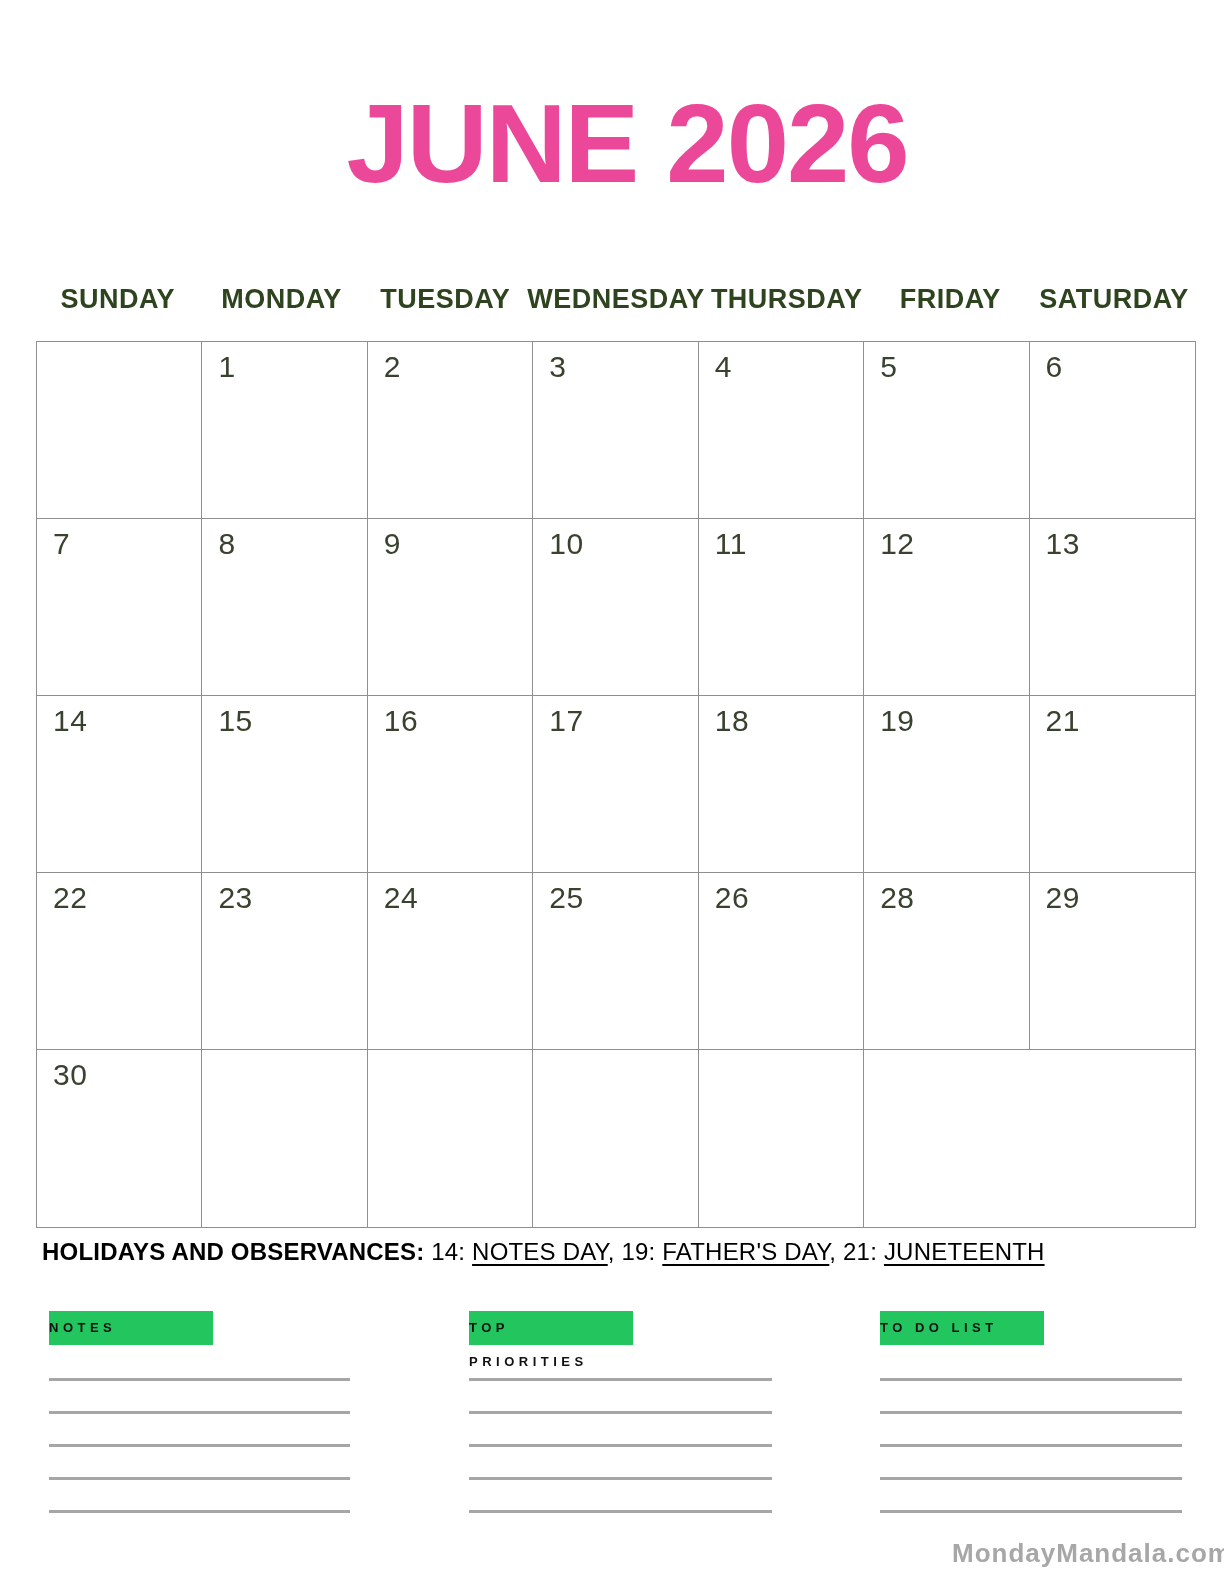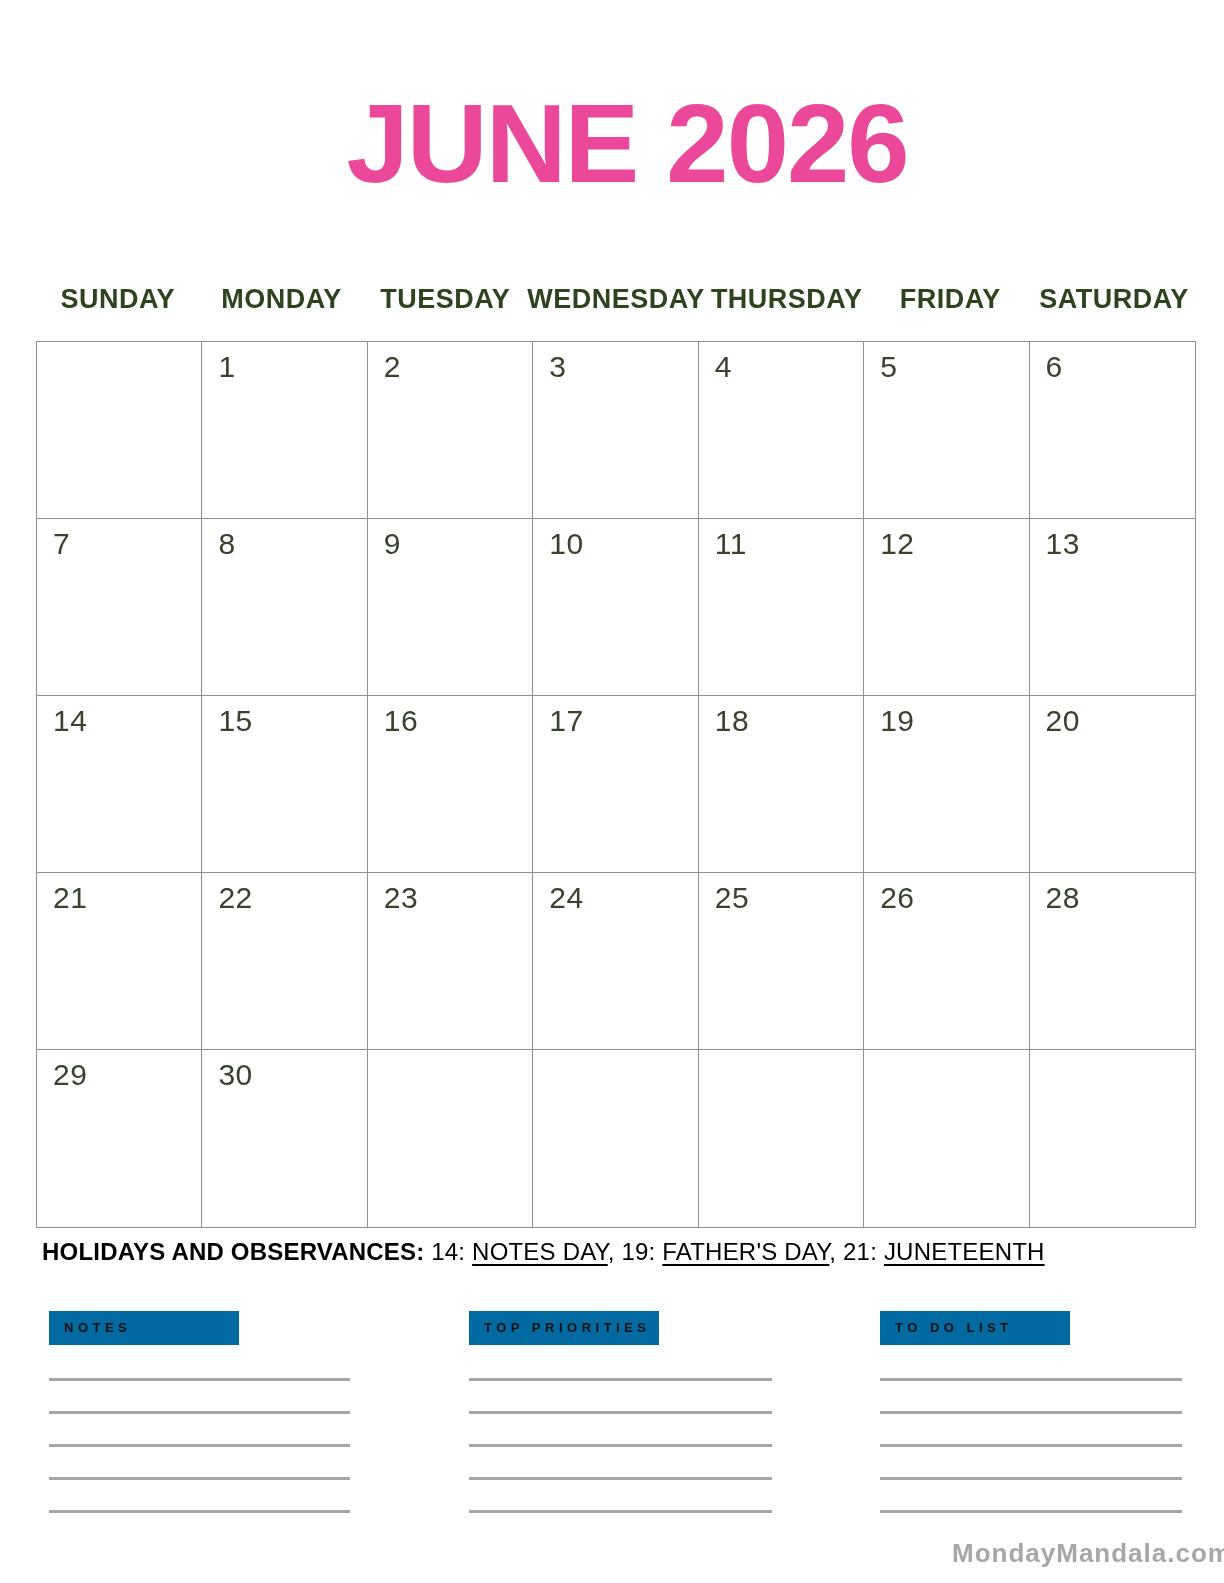--- a/index.html
+++ b/index.html
@@ -54,27 +54,27 @@
     letter-spacing:0.2px;
     white-space:nowrap;
   }
   .hlabel { font-weight:700; }
   .hname { text-decoration:underline; text-underline-offset:4px; }
   .section { position:absolute; top:1311px; }
   .section-notes   { left:49px;  width:301px; }
   .section-top     { left:469px; width:303px; }
   .section-todo    { left:880px; width:302px; }
   .section-label {
-    width:190px; height:34px;
-    background:#0369a1;
+    width:164px; height:34px;
+    background:#22c55e;
     color:#111111;
     font-size:13px; font-weight:700;
     letter-spacing:4.5px;
     line-height:34px;
-    padding-left:15px;
+    padding-left:0;
   }
   .lines .line {
     height:3px; background:#a6a6a6;
     margin-top:30px;
   }
   .lines .line:first-child { margin-top:33px; }
   .footer {
     position:absolute; top:1538px; left:952px;
     font-size:26px; color:#a7a7a7;
     letter-spacing:1px;
@@ -112,21 +112,20 @@
       <div class="cell"><span class="daynum">10</span></div>
       <div class="cell"><span class="daynum">11</span></div>
       <div class="cell"><span class="daynum">12</span></div>
       <div class="cell"><span class="daynum">13</span></div>
       <div class="cell"><span class="daynum">14</span></div>
       <div class="cell"><span class="daynum">15</span></div>
       <div class="cell"><span class="daynum">16</span></div>
       <div class="cell"><span class="daynum">17</span></div>
       <div class="cell"><span class="daynum">18</span></div>
       <div class="cell"><span class="daynum">19</span></div>
-      <div class="cell"><span class="daynum">20</span></div>
       <div class="cell"><span class="daynum">21</span></div>
       <div class="cell"><span class="daynum">22</span></div>
       <div class="cell"><span class="daynum">23</span></div>
       <div class="cell"><span class="daynum">24</span></div>
       <div class="cell"><span class="daynum">25</span></div>
       <div class="cell"><span class="daynum">26</span></div>
       <div class="cell"><span class="daynum">28</span></div>
       <div class="cell"><span class="daynum">29</span></div>
       <div class="cell"><span class="daynum">30</span></div>
       <div class="cell"></div>

